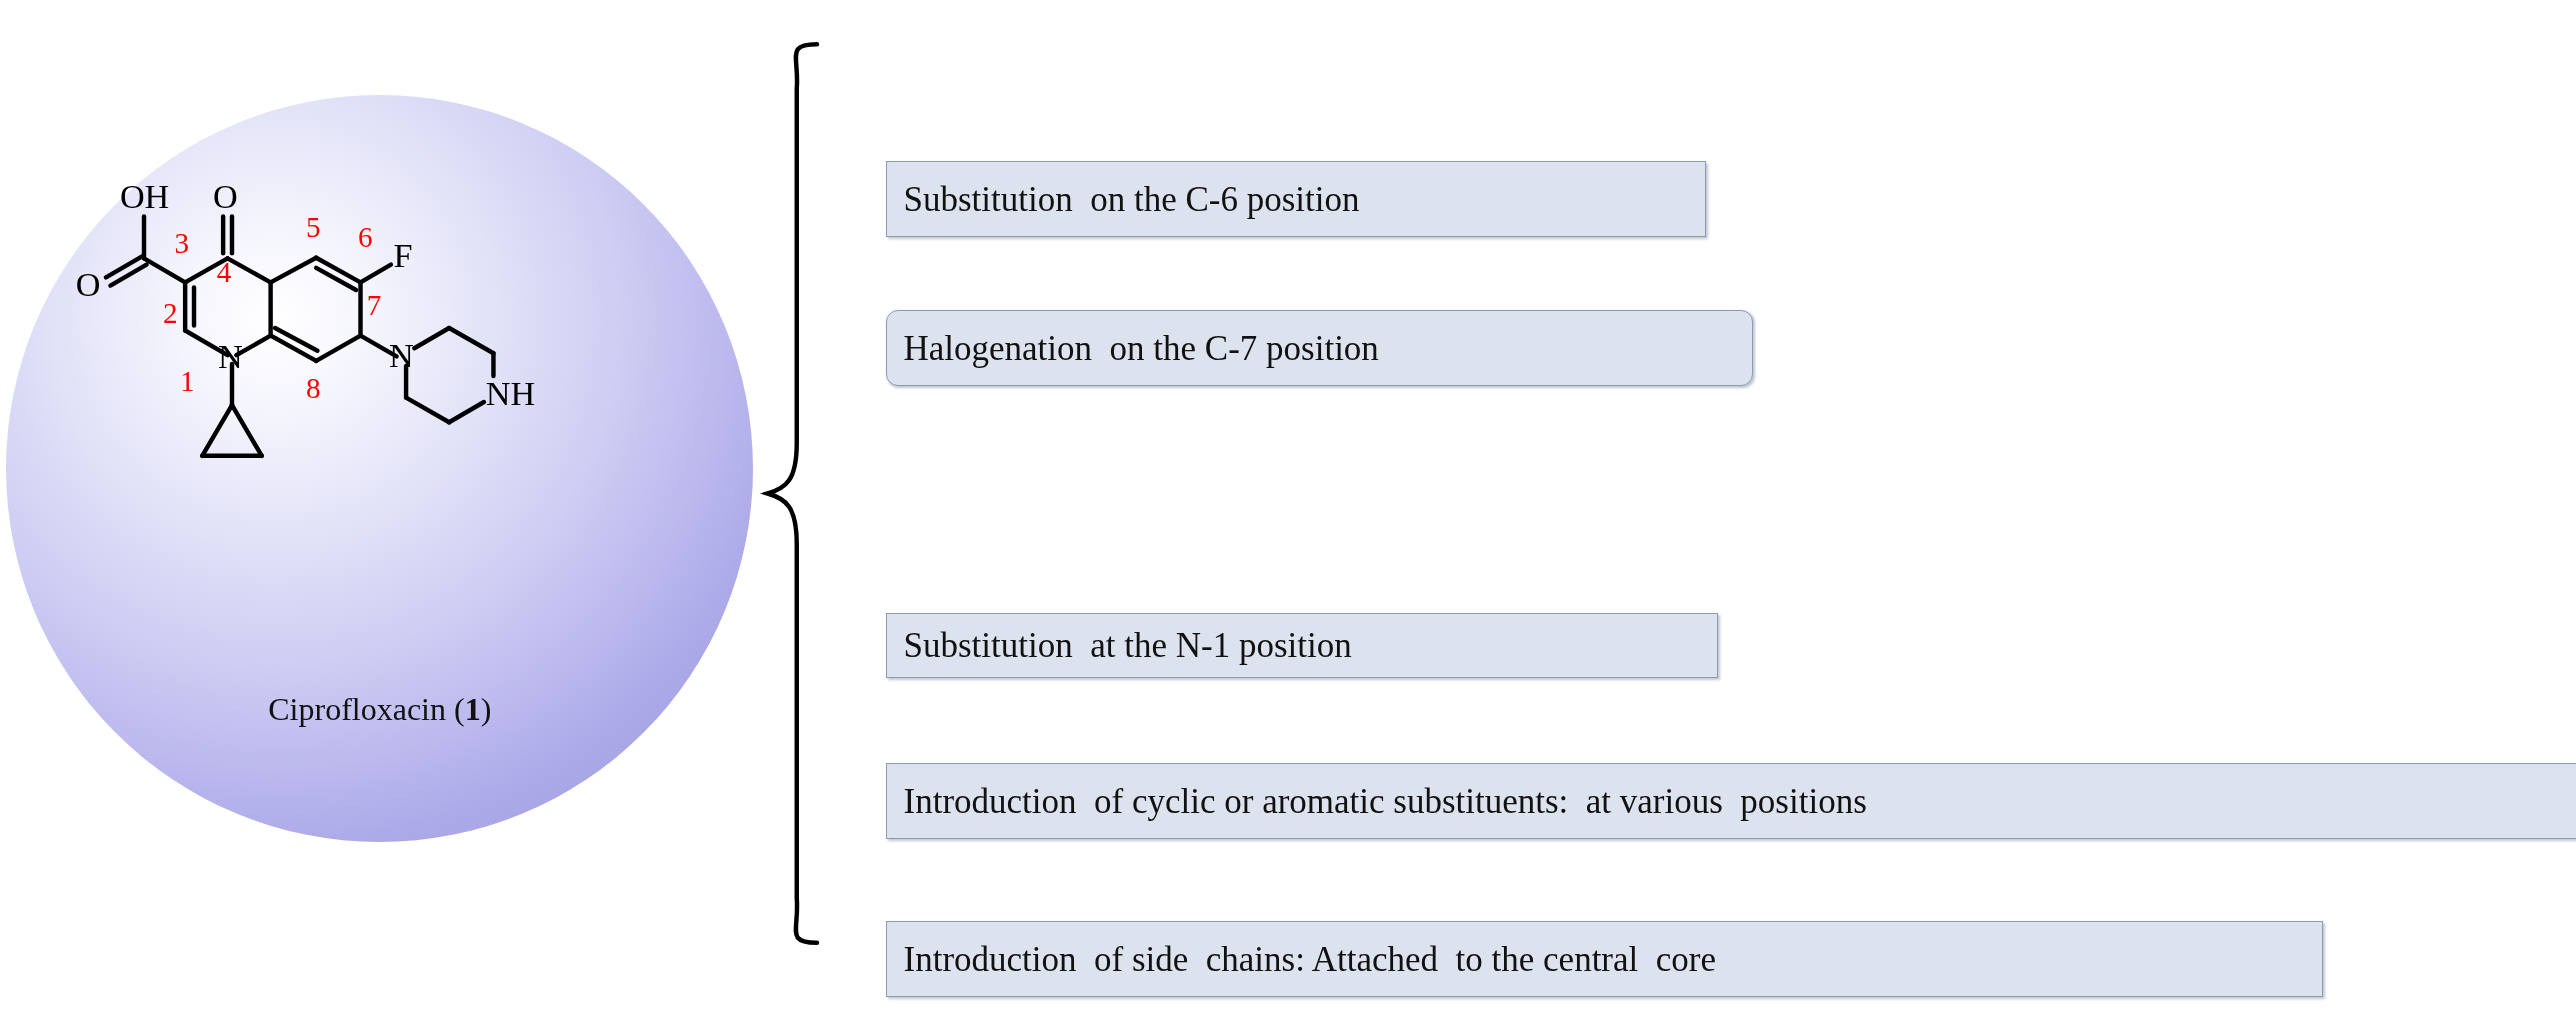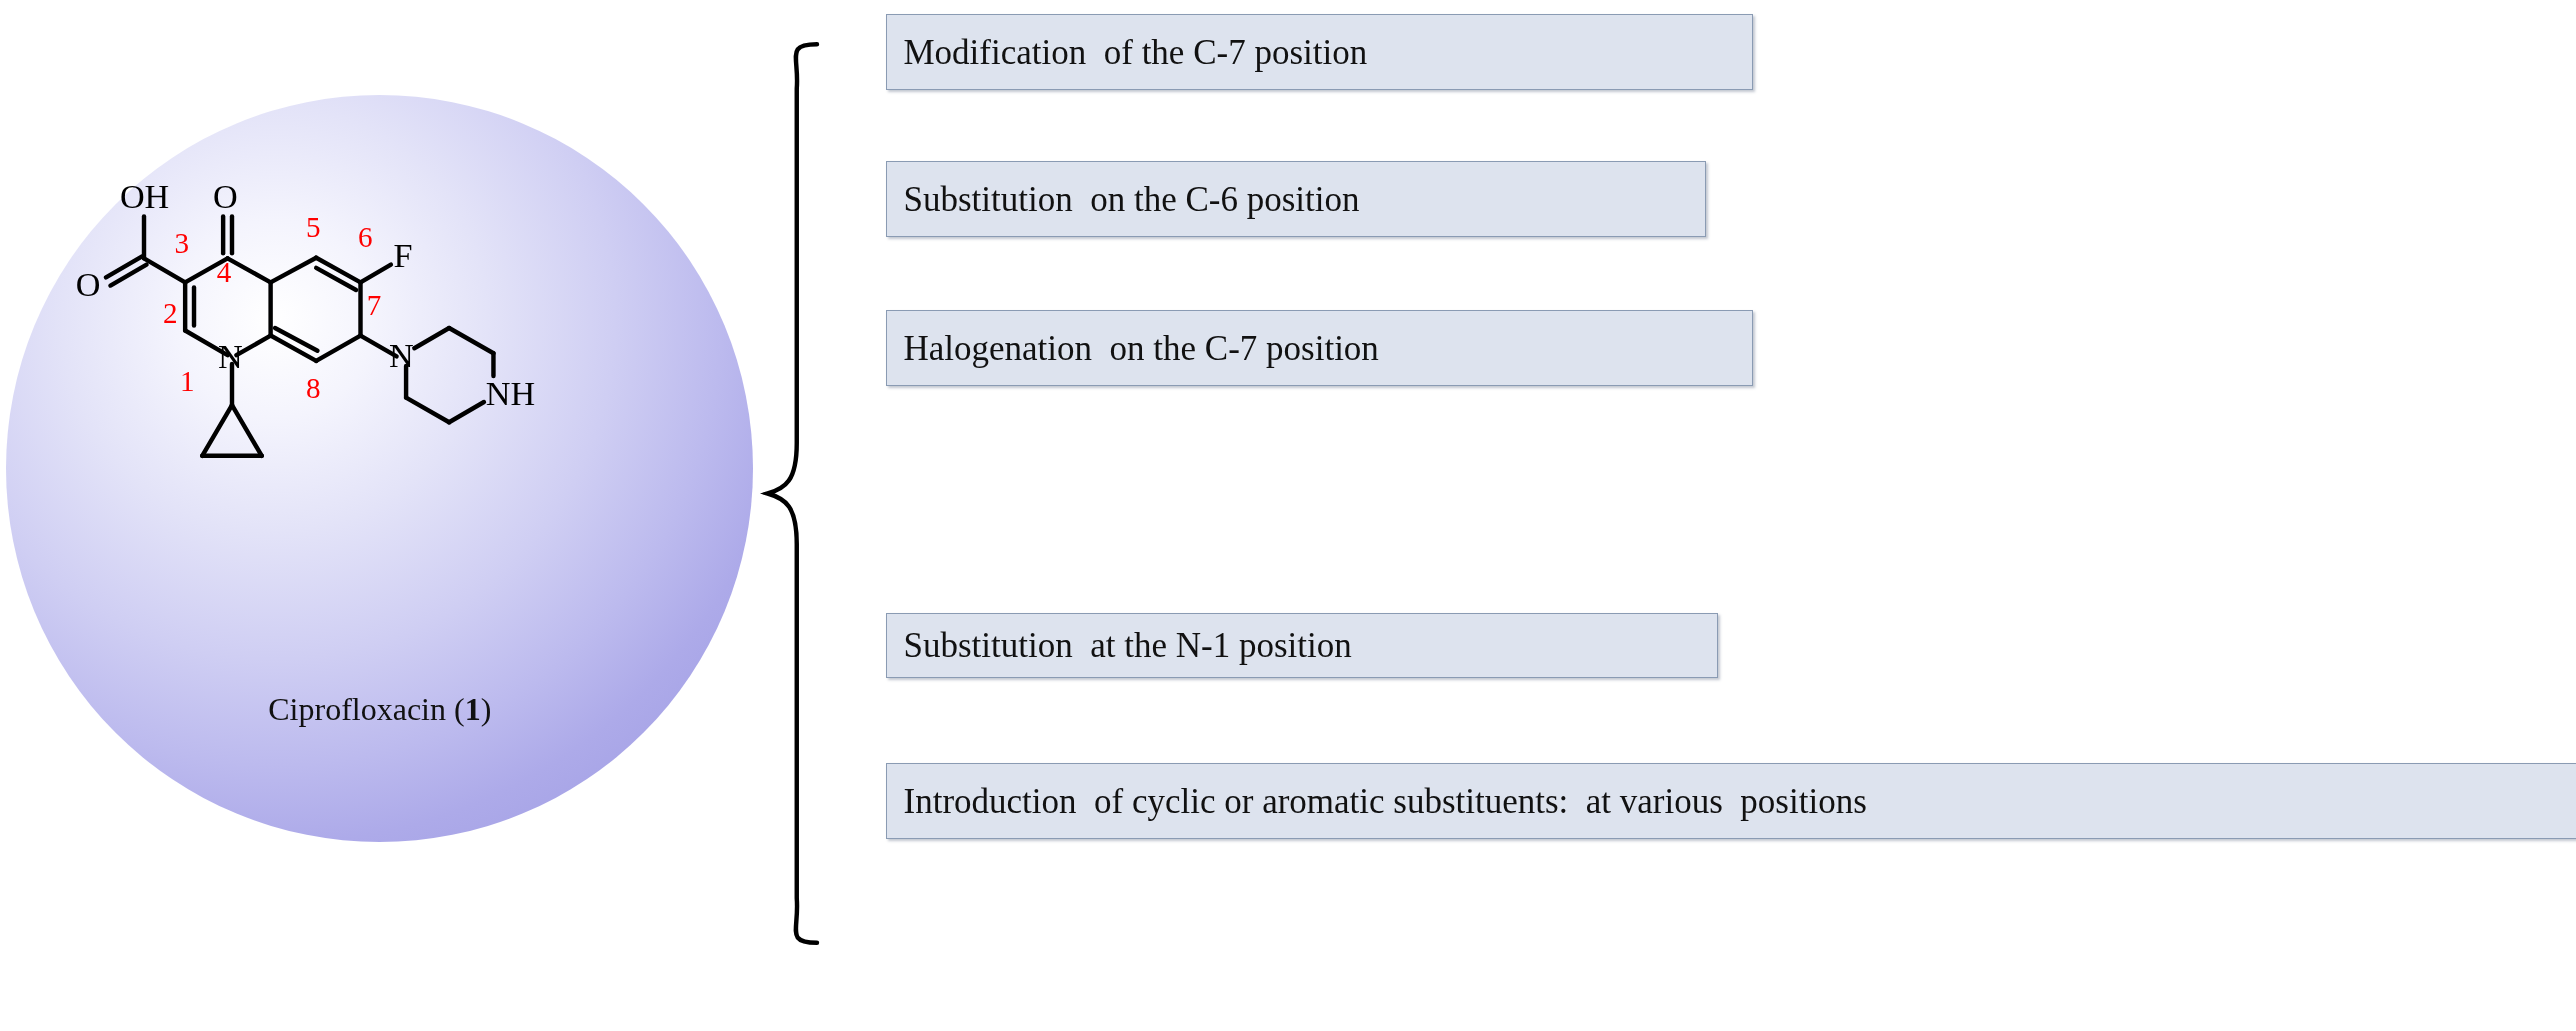--- a/index.html
+++ b/index.html
@@ -183,20 +183,20 @@
   <svg id="brace" viewBox="0 0 180 1440">
     <path d="M 90 10
              C 40 10, 62 30, 58 80
              L 58 640
              C 58 700, 40 712, 12 720
              C 40 728, 58 740, 58 800
              L 58 1360
              C 62 1410, 40 1430, 90 1430" fill="none" stroke="#000000" stroke-width="7" stroke-linecap="round"></path>
   </svg>
 
-  <div class="box" style="left:886px; top:14px;   width:867px; height:76px;"><span>Modification  of the C-7 position</span></div>
   <div class="box" style="left:886px; top:161px;  width:820px; height:76px;"><span>Substitution  on the C-6 position</span></div>
-  <div class="box" style="left:886px; top:310px;  width:867px; height:76px;"><span>Halogenation  on the C-7 position</span></div>
+  <div class="box" style="left:886px; top:310px;  width:867px; height:76px;border-radius:12px;"><span>Halogenation  on the C-7 position</span></div>
   <div class="box" style="left:886px; top:613px;  width:832px; height:65px;"><span>Substitution  at the N-1 position</span></div>
   <div class="box" style="left:886px; top:763px; width:1997px; height:76px;"><span>Introduction  of cyclic or aromatic substituents:  at various  positions</span></div>
+  <div class="box" style="left:886px; top:921px; width:1437px; height:76px;"><span>Introduction  of side  chains: Attached  to the central  core</span></div>
 
 </div>
 
 
 </body></html>

